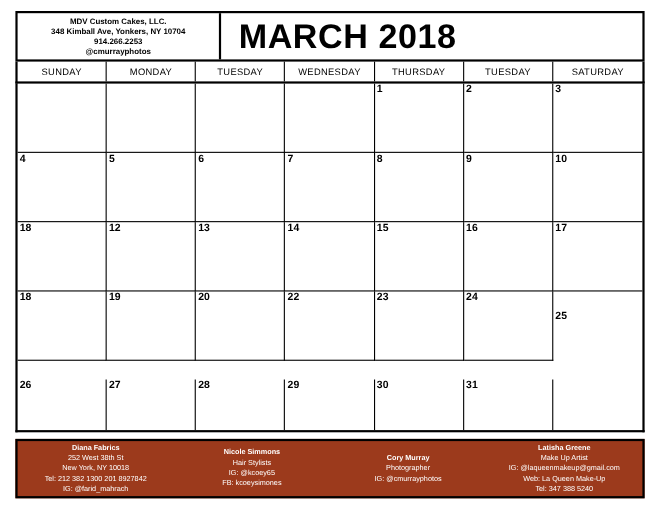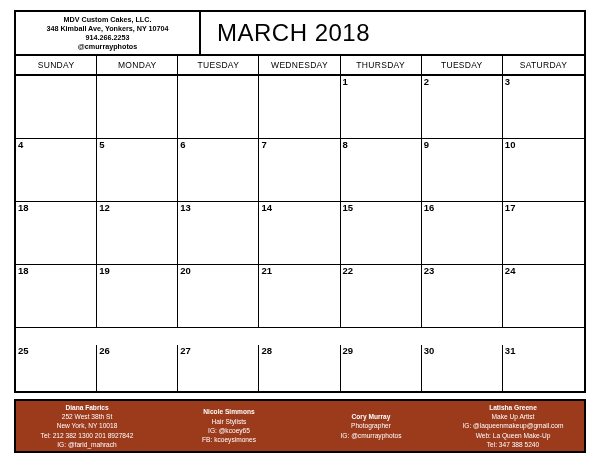--- a/index.html
+++ b/index.html
@@ -43,22 +43,22 @@
     text-align: center;
     white-space: nowrap;
   }
   .header-right {
     flex: 1;
     display: flex;
     align-items: center;
     padding-left: 16px;
   }
   .month-title {
-    font-size: 24px;
-    font-weight: normal;
+    font-size: 31px;
+    font-weight: bold;
     letter-spacing: 0.5px;
     color: #000;
     line-height: 1;
   }
 
   
   .weekdays {
     display: grid;
     grid-template-columns: repeat(7, 1fr);
     border-left: 2px solid #000;
@@ -223,23 +223,20 @@
     <div class="cell">
         <div class="daynum">18</div>
       </div>
     <div class="cell">
         <div class="daynum">19</div>
       </div>
     <div class="cell">
         <div class="daynum">20</div>
       </div>
     <div class="cell">
-        <div class="daynum">21</div>
-      </div>
-    <div class="cell">
         <div class="daynum">22</div>
       </div>
     <div class="cell">
         <div class="daynum">23</div>
       </div>
     <div class="cell">
         <div class="daynum">24</div>
       </div>
 
     <div class="cell">

